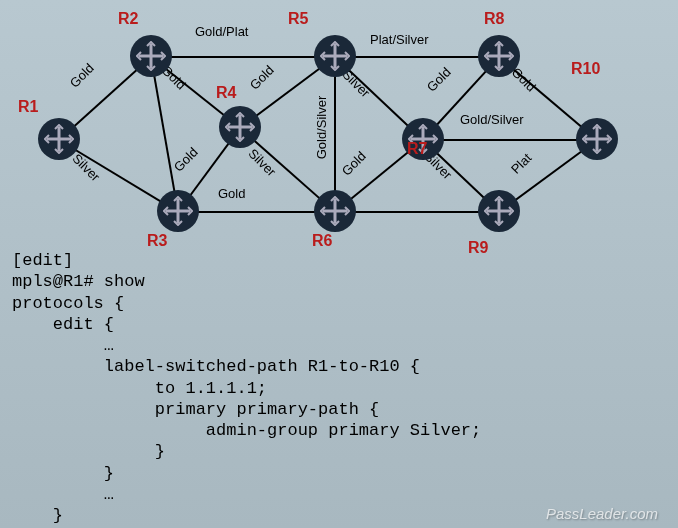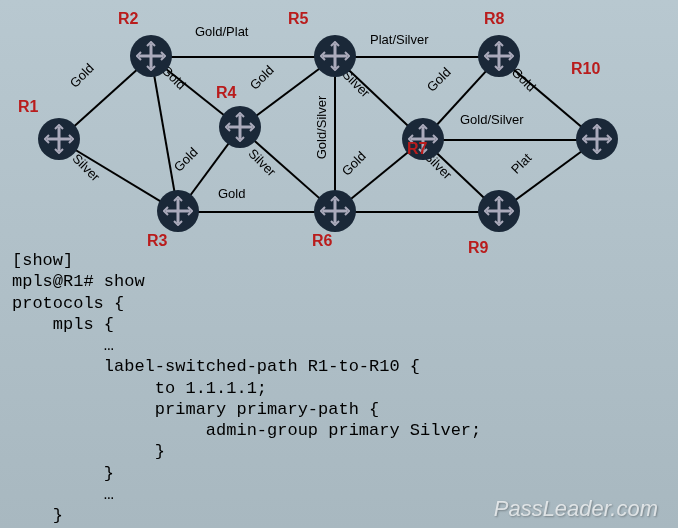--- a/index.html
+++ b/index.html
@@ -71,21 +71,21 @@
       font-size: 17px;
       color: #000;
       line-height: 1.25;
       white-space: pre;
     }
     .watermark {
       position: absolute;
       bottom: 6px;
       right: 20px;
       font-family: Arial, sans-serif;
-      font-size: 22px;
+      font-size: 15px;
       font-style: italic;
       color: rgba(255,255,255,0.7);
       text-shadow: 1px 1px 2px rgba(0,0,0,0.3);
       z-index: 20;
     }
   </style>
 </head>
 <body>
 
 <div class="diagram" id="diagram">
@@ -210,24 +210,24 @@
       <svg viewBox="0 0 30 30">
         <g stroke="#aab" stroke-width="3" fill="none">
           <path d="M15 3 L15 27 M3 15 L27 15"></path>
           <path d="M11 5 L15 1 L19 5 M11 25 L15 29 L19 25 M5 11 L1 15 L5 19 M25 11 L29 15 L25 19" stroke-width="2"></path>
         </g>
       </svg>
     </div>
     <div class="router-label" style="left: 571px; top: 60px;">R10</div>
   </div>
 
-<div class="code-block"><span>[show]</span>
+<div class="code-block"><span>[edit]</span>
 <span>mpls@R1# show</span>
 <span>protocols {</span>
-<span>    mpls {</span>
+<span>    edit {</span>
 <span>         …</span>
 <span>         label-switched-path R1-to-R10 {</span>
 <span>              to 1.1.1.1;</span>
 <span>              primary primary-path {</span>
 <span>                   admin-group primary Silver;</span>
 <span>              }</span>
 <span>         }</span>
 <span>         …</span>
 <span>    }</span></div>
 

